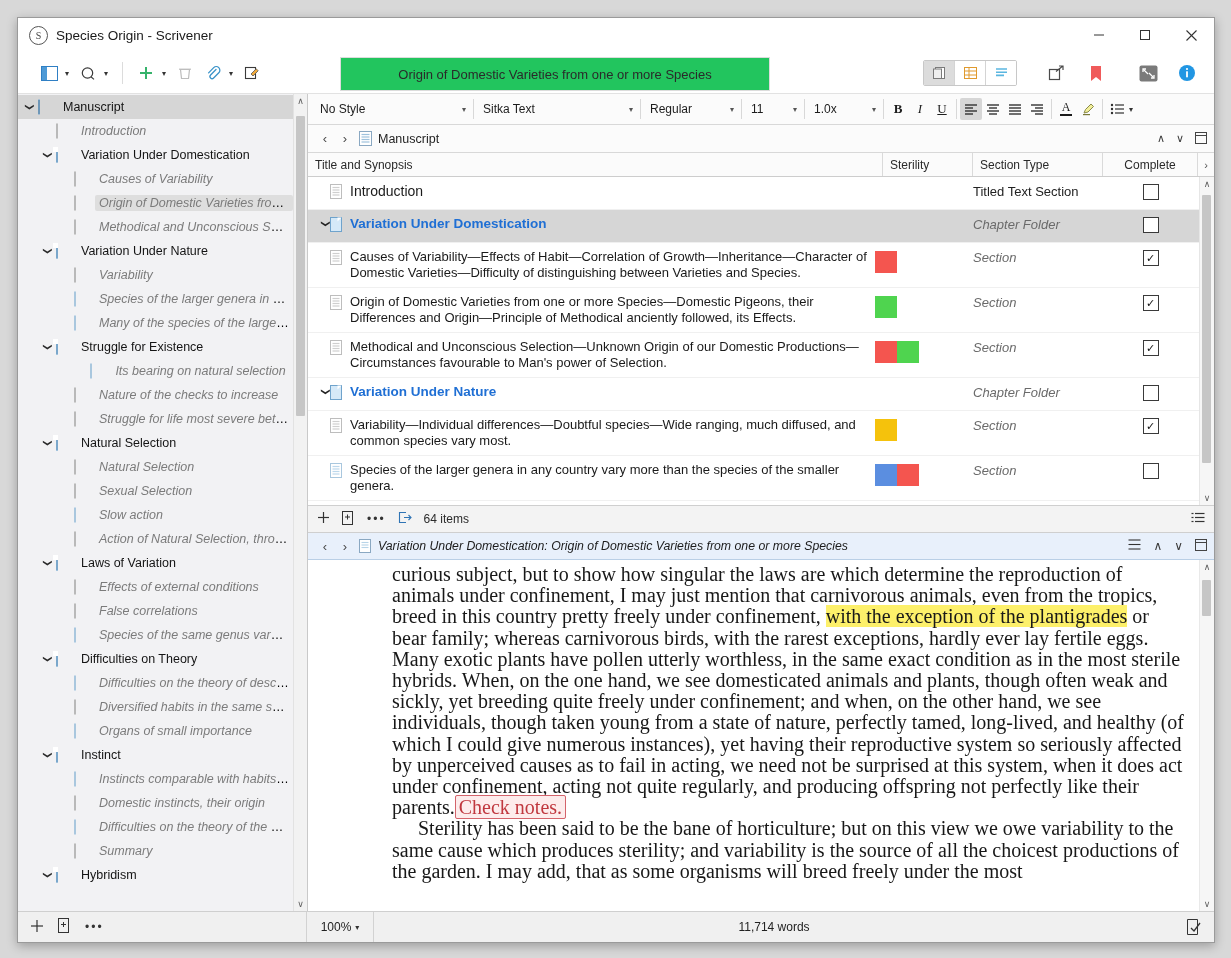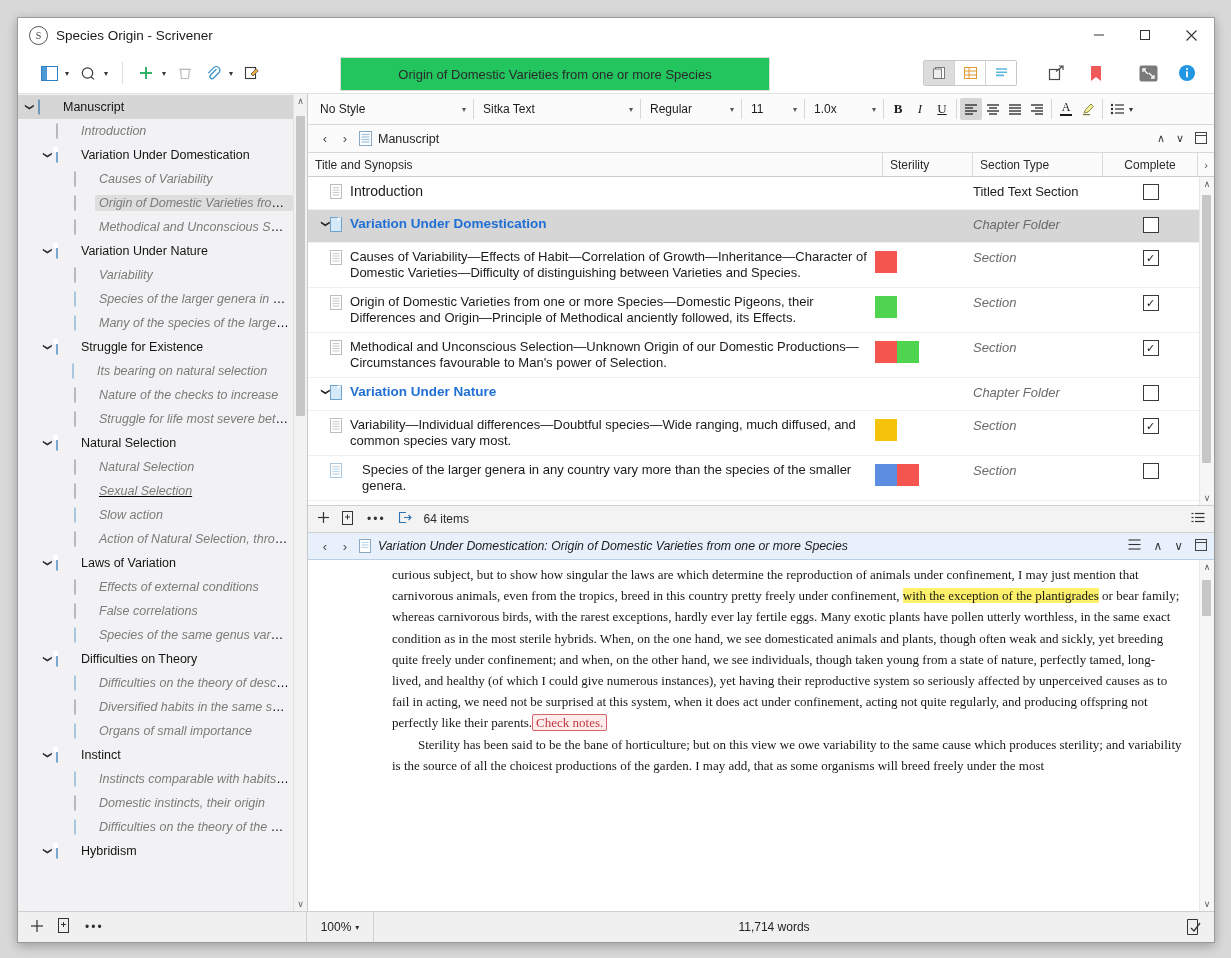--- a/index.html
+++ b/index.html
@@ -261,21 +261,21 @@
   .ed-head .eh-title { font-style: italic; }
   .ed-right { margin-left: auto; display:flex; align-items:center; gap: 12px; color:#3a3a3a; font-size:12px;}
 
   
   .editor {
     flex: 1; min-height:0; background: #fff; position: relative; overflow: hidden;
   }
   .ed-page {
     padding: 6px 30px 0 84px;
     font-family: "Liberation Serif", serif;
-    font-size: 13px; line-height: 21.2px; color: #181818;
+    font-size: 20px; line-height: 21.2px; color: #181818;
     text-align: left;
   }
   .ed-page p { margin: 0; }
   .ed-page p.indent { text-indent: 26px; }
   .hl { background: #fdf06a; }
   .annot {
     border: 1px solid #d4636b; background: #fdecec; color: #c0383f;
     padding: 0 3px; border-radius: 2px;
   }
   .ed-scroll {
@@ -486,21 +486,21 @@
             <div class="bn-row doc" style="padding-left: 40px;">
               <span class="bn-arrow empty">❯</span>
               <span class="bn-icon"><span class="ic-doc blue"></span></span>
               <span class="bn-label-wrap"><span class="bn-label">Many of the species of the larger gen...</span></span>
             </div>
             <div class="bn-row folder" style="padding-left: 22px;">
               <span class="bn-arrow" style="transform: rotate(90deg);">❯</span>
               <span class="bn-icon"><span class="ic-folder"></span></span>
               <span class="bn-label-wrap"><span class="bn-label">Struggle for Existence</span></span>
             </div>
-            <div class="bn-row doc" style="padding-left: 38px;">
+            <div class="bn-row doc" style="padding-left: 53px; justify-content: center;">
               <span class="bn-arrow empty">❯</span>
               <span class="bn-icon"><span class="ic-doc blue"></span></span>
               <span class="bn-label-wrap"><span class="bn-label">Its bearing on natural selection</span></span>
             </div>
             <div class="bn-row doc" style="padding-left: 40px;">
               <span class="bn-arrow empty">❯</span>
               <span class="bn-icon"><span class="ic-doc"></span></span>
               <span class="bn-label-wrap"><span class="bn-label">Nature of the checks to increase</span></span>
             </div>
             <div class="bn-row doc" style="padding-left: 40px;">
@@ -511,21 +511,21 @@
             <div class="bn-row folder" style="padding-left: 22px;">
               <span class="bn-arrow" style="transform: rotate(90deg);">❯</span>
               <span class="bn-icon"><span class="ic-folder"></span></span>
               <span class="bn-label-wrap"><span class="bn-label">Natural Selection</span></span>
             </div>
             <div class="bn-row doc" style="padding-left: 40px;">
               <span class="bn-arrow empty">❯</span>
               <span class="bn-icon"><span class="ic-doc"></span></span>
               <span class="bn-label-wrap"><span class="bn-label">Natural Selection</span></span>
             </div>
-            <div class="bn-row doc" style="padding-left: 40px; text-decoration: underline;">
+            <div class="bn-row doc" style="padding-left: 40px;">
               <span class="bn-arrow empty">❯</span>
               <span class="bn-icon"><span class="ic-doc"></span></span>
               <span class="bn-label-wrap"><span class="bn-label">Sexual Selection</span></span>
             </div>
             <div class="bn-row doc" style="padding-left: 40px;">
               <span class="bn-arrow empty">❯</span>
               <span class="bn-icon"><span class="ic-doc blue"></span></span>
               <span class="bn-label-wrap"><span class="bn-label">Slow action</span></span>
             </div>
             <div class="bn-row doc" style="padding-left: 40px;">
@@ -585,20 +585,25 @@
             </div>
             <div class="bn-row doc" style="padding-left: 40px;">
               <span class="bn-arrow empty">❯</span>
               <span class="bn-icon"><span class="ic-doc"></span></span>
               <span class="bn-label-wrap"><span class="bn-label">Domestic instincts, their origin</span></span>
             </div>
             <div class="bn-row doc" style="padding-left: 40px;">
               <span class="bn-arrow empty">❯</span>
               <span class="bn-icon"><span class="ic-doc blue"></span></span>
               <span class="bn-label-wrap"><span class="bn-label">Difficulties on the theory of the Natu...</span></span>
+            </div>
+            <div class="bn-row doc" style="padding-left: 40px;">
+              <span class="bn-arrow empty">❯</span>
+              <span class="bn-icon"><span class="ic-doc"></span></span>
+              <span class="bn-label-wrap"><span class="bn-label">Summary</span></span>
             </div>
             <div class="bn-row folder" style="padding-left: 22px;">
               <span class="bn-arrow" style="transform: rotate(90deg);">❯</span>
               <span class="bn-icon"><span class="ic-folder"></span></span>
               <span class="bn-label-wrap"><span class="bn-label">Hybridism</span></span>
             </div>
           </div>
       <div class="binder-scrollbar">
         <div class="sb-arrow">∧</div>
         <div class="sb-thumb" style="top:22px; height:300px;"></div>
@@ -875,21 +880,21 @@
                 </div>
                 <div class="c-st ital">Section</div>
                 <div class="c-cp">
                   <span class="cbox">✓</span>
                 </div>
                 <div class="c-end"></div>
               </div>
               <div class="ol-row">
                 <div class="c-title">
                   <span class="ol-arrow empty">❯</span>
-                  <span class="tw" style="display:flex;gap:19px;">
+                  <span class="tw" style="display:flex;gap:7px;">
                     <span style="padding-top:1px;flex:0 0 auto;"><svg width="13" height="15" viewBox="0 0 13 15">
                         <rect x="0.5" y="0.5" width="11" height="14" fill="#fff" stroke="#a9c7de"></rect>
                         <line x1="2.5" y1="3.5" x2="9.5" y2="3.5" stroke="#bcd8ec" stroke-width="1.2"></line>
                         <line x1="2.5" y1="6" x2="9.5" y2="6" stroke="#bcd8ec" stroke-width="1.2"></line>
                         <line x1="2.5" y1="8.5" x2="9.5" y2="8.5" stroke="#bcd8ec" stroke-width="1.2"></line>
                         <line x1="2.5" y1="11" x2="9.5" y2="11" stroke="#bcd8ec" stroke-width="1.2"></line>
                       </svg></span>
                     <span class="ol-title ">Species of the larger genera in any country vary more than the species of the smaller genera.</span>
                   </span>
                 </div>

